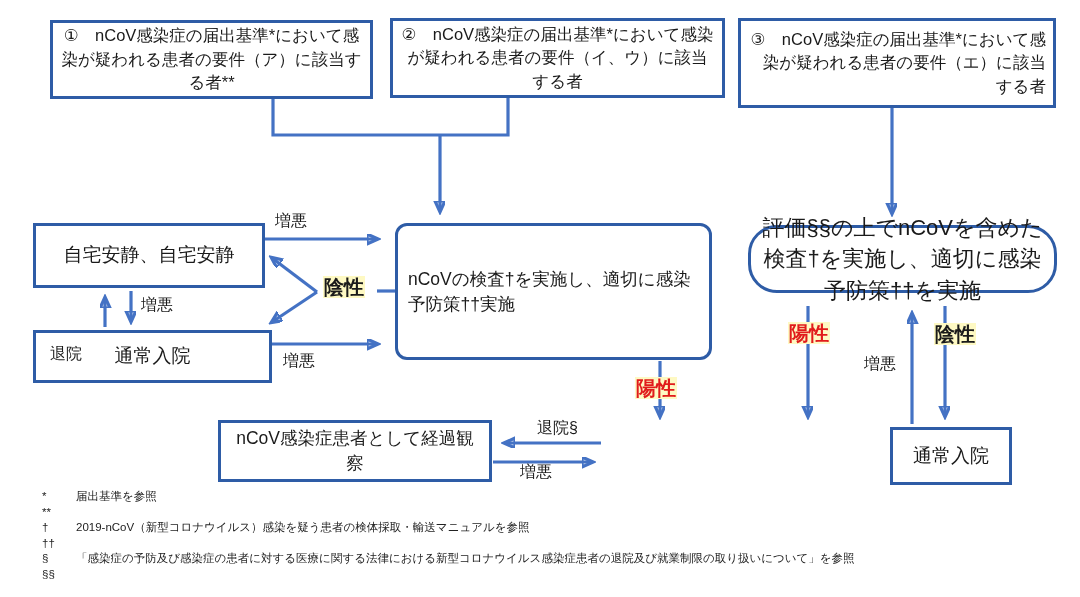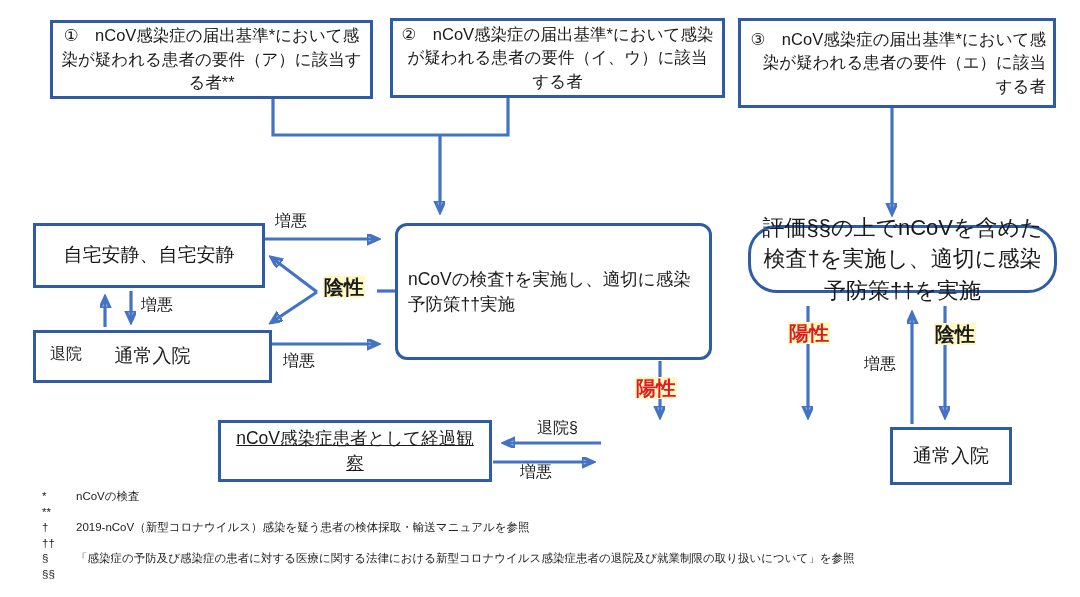--- a/index.html
+++ b/index.html
@@ -61,41 +61,41 @@
   <div class="box" style="left:50px;top:20px;width:323px;height:79px;">①　nCoV感染症の届出基準*において感染が疑われる患者の要件（ア）に該当する者**</div>
   <div class="box" style="left:390px;top:18px;width:335px;height:80px;">②　nCoV感染症の届出基準*において感染が疑われる患者の要件（イ、ウ）に該当する者</div>
   <div class="box" style="left:738px;top:18px;width:318px;height:90px;text-align:right;">③　nCoV感染症の届出基準*において感染が疑われる患者の要件（エ）に該当する者</div>
 
   <div class="box" style="left:33px;top:223px;width:232px;height:65px;font-size:19px;">自宅安静、自宅安静</div>
   <div class="box" style="left:33px;top:330px;width:239px;height:53px;font-size:19px;">通常入院</div>
 
   <div class="box left-text" style="left:395px;top:223px;width:317px;height:137px;font-size:17.5px;">nCoVの検査†を実施し、適切に感染予防策††実施</div>
   <div class="box" style="left:748px;top:225px;width:309px;height:68px;font-size:22px;border-radius:29px;">評価§§の上でnCoVを含めた検査†を実施し、適切に感染予防策††を実施</div>
 
-  <div class="box" style="left:218px;top:420px;width:274px;height:62px;font-size:17.5px;text-decoration:underline;">nCoV感染症患者として経過観察</div>
+  <div class="box" style="left:218px;top:420px;width:274px;height:62px;font-size:17.5px;">nCoV感染症患者として経過観察</div>
   <div class="box" style="left:890px;top:427px;width:122px;height:58px;font-size:19px;">通常入院</div>
 
   <div class="lbl" style="left:275px;top:212px;">増悪</div>
   <div class="lbl" style="left:50px;top:299px;margin-top:46px;">退院</div>
   <div class="lbl" style="left:141px;top:296px;">増悪</div>
   <div class="lbl big" style="left:323px;top:276px;">陰性</div>
   <div class="lbl" style="left:283px;top:352px;">増悪</div>
 
   <div class="lbl big pos" style="left:635px;top:377px;">陽性</div>
   <div class="lbl" style="left:537px;top:419px;">退院§</div>
   <div class="lbl" style="left:520px;top:463px;">増悪</div>
 
   <div class="lbl big pos" style="left:788px;top:322px;">陽性</div>
   <div class="lbl" style="left:864px;top:355px;">増悪</div>
   <div class="lbl big" style="left:934px;top:323px;">陰性</div>
 
   <div class="footnotes">
     <div class="fn">
         <span class="fm">*</span>
-        <span class="ft">nCoVの検査</span>
+        <span class="ft">届出基準を参照</span>
       </div>
     <div class="fn">
         <span class="fm">**</span>
       </div>
     <div class="fn">
         <span class="fm">†</span>
         <span class="ft">2019-nCoV（新型コロナウイルス）感染を疑う患者の検体採取・輸送マニュアルを参照</span>
       </div>
     <div class="fn">
         <span class="fm">††</span>

